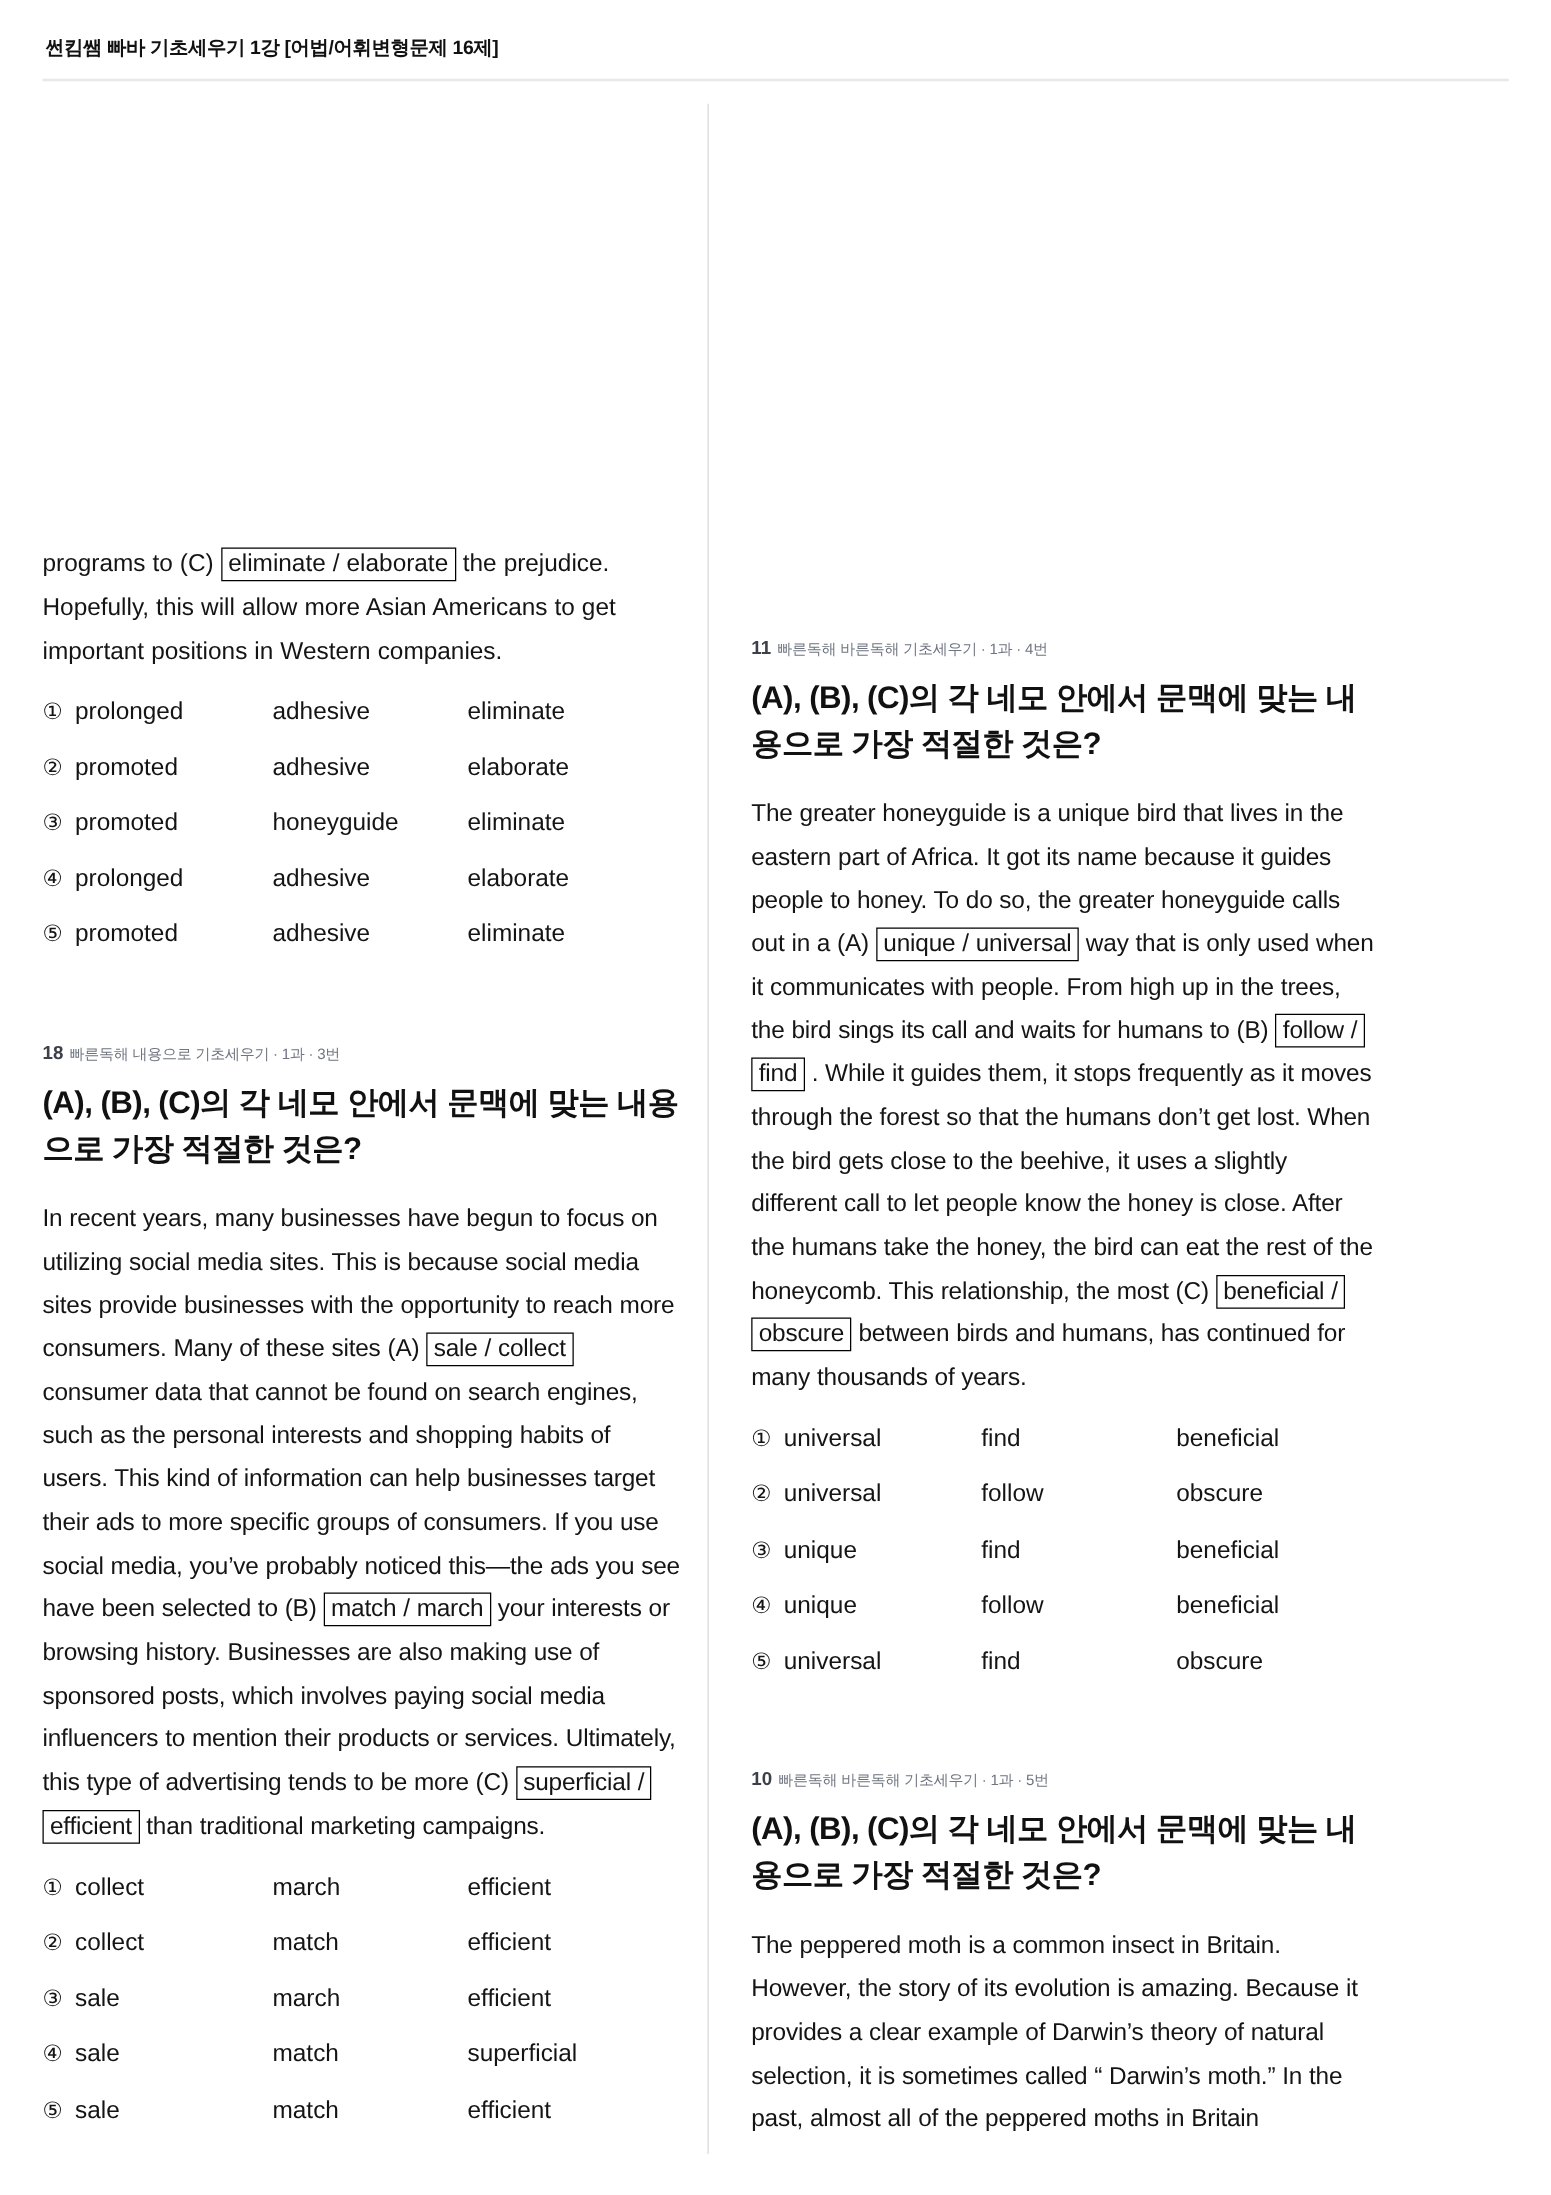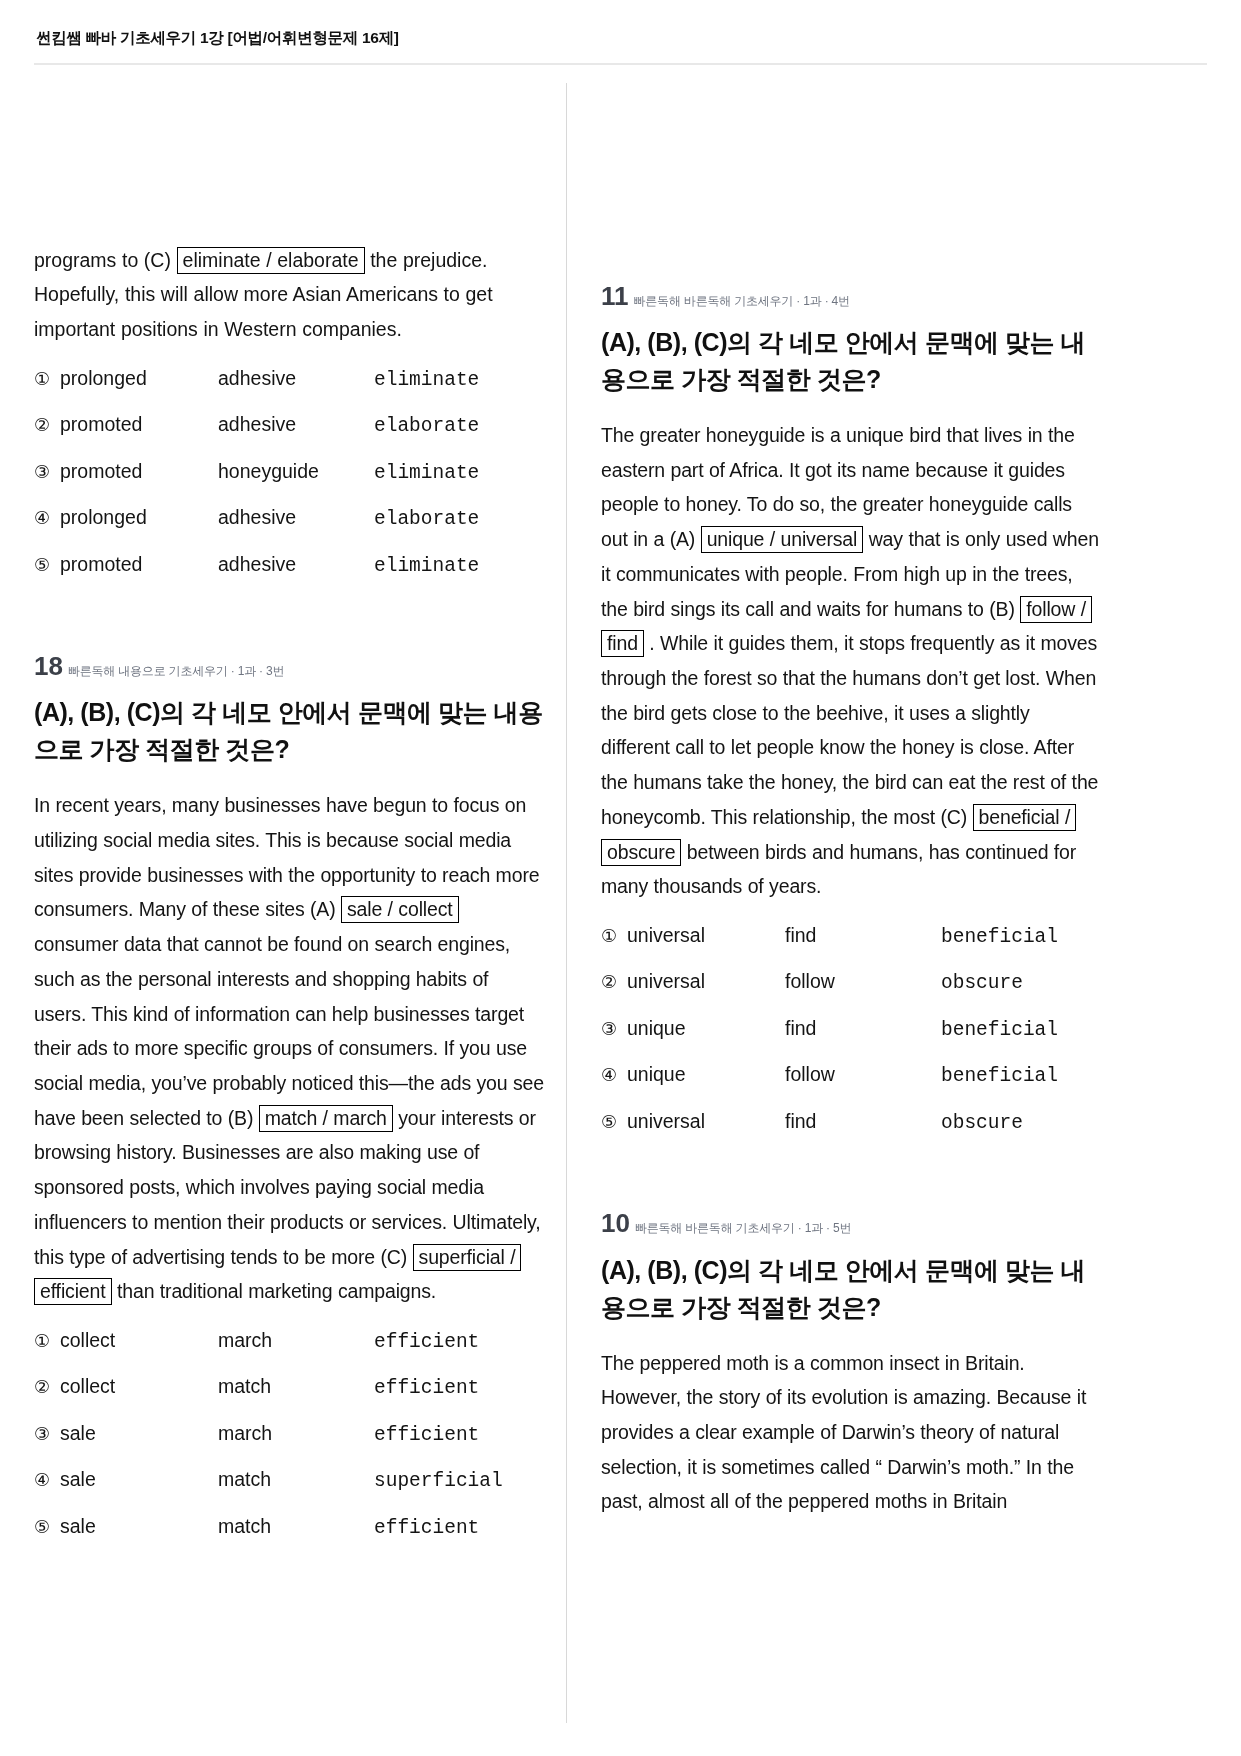--- a/index.html
+++ b/index.html
@@ -34,21 +34,21 @@
   }
   .header-rule {
     height: 2px;
     background: #e8e8e8;
     margin-bottom: 18px;
   }
 
   
   .columns {
     display: flex;
-    align-items: center;
+    align-items: flex-end;
     height: 1640px;
   }
   .col {
     width: 532px;
     box-sizing: border-box;
   }
   .col-left  { padding-right: 22px; }
   .col-right { padding-left: 34px; }
   .col-divider {
     width: 1px;
@@ -58,21 +58,21 @@
   }
 
   
   .q-meta {
     margin-top: 4px;
     margin-bottom: 12px;
     line-height: 1.2;
     white-space: nowrap;
   }
   .q-num {
-    font-size: 26px;
+    font-size: 15px;
     font-weight: bold;
     color: #3c4049;
     margin-right: 5px;
   }
   .q-source {
     font-size: 12px;
     color: #6e7480;
     letter-spacing: -0.2px;
   }
   .q-prompt {
@@ -117,21 +117,21 @@
     margin-bottom: 25px;
     color: #141414;
   }
   .opt-mark {
     width: 26px;
     flex: 0 0 26px;
     font-size: 18px;
   }
   .opt-a { width: 158px; flex: 0 0 158px; }
   .opt-b { width: 156px; flex: 0 0 156px; }
-  .opt-c { flex: 1 1 auto; font-family: Liberation Mono, monospace; }
+  .opt-c { flex: 1 1 auto; }
 
   .spacer-lg { height: 46px; }
 </style>
 </head>
 <body>
 
 <div class="page">
 
   <div class="doc-header">썬킴쌤 빠바 기초세우기 1강 [어법/어휘변형문제 16제]</div>
   <div class="header-rule"></div>

